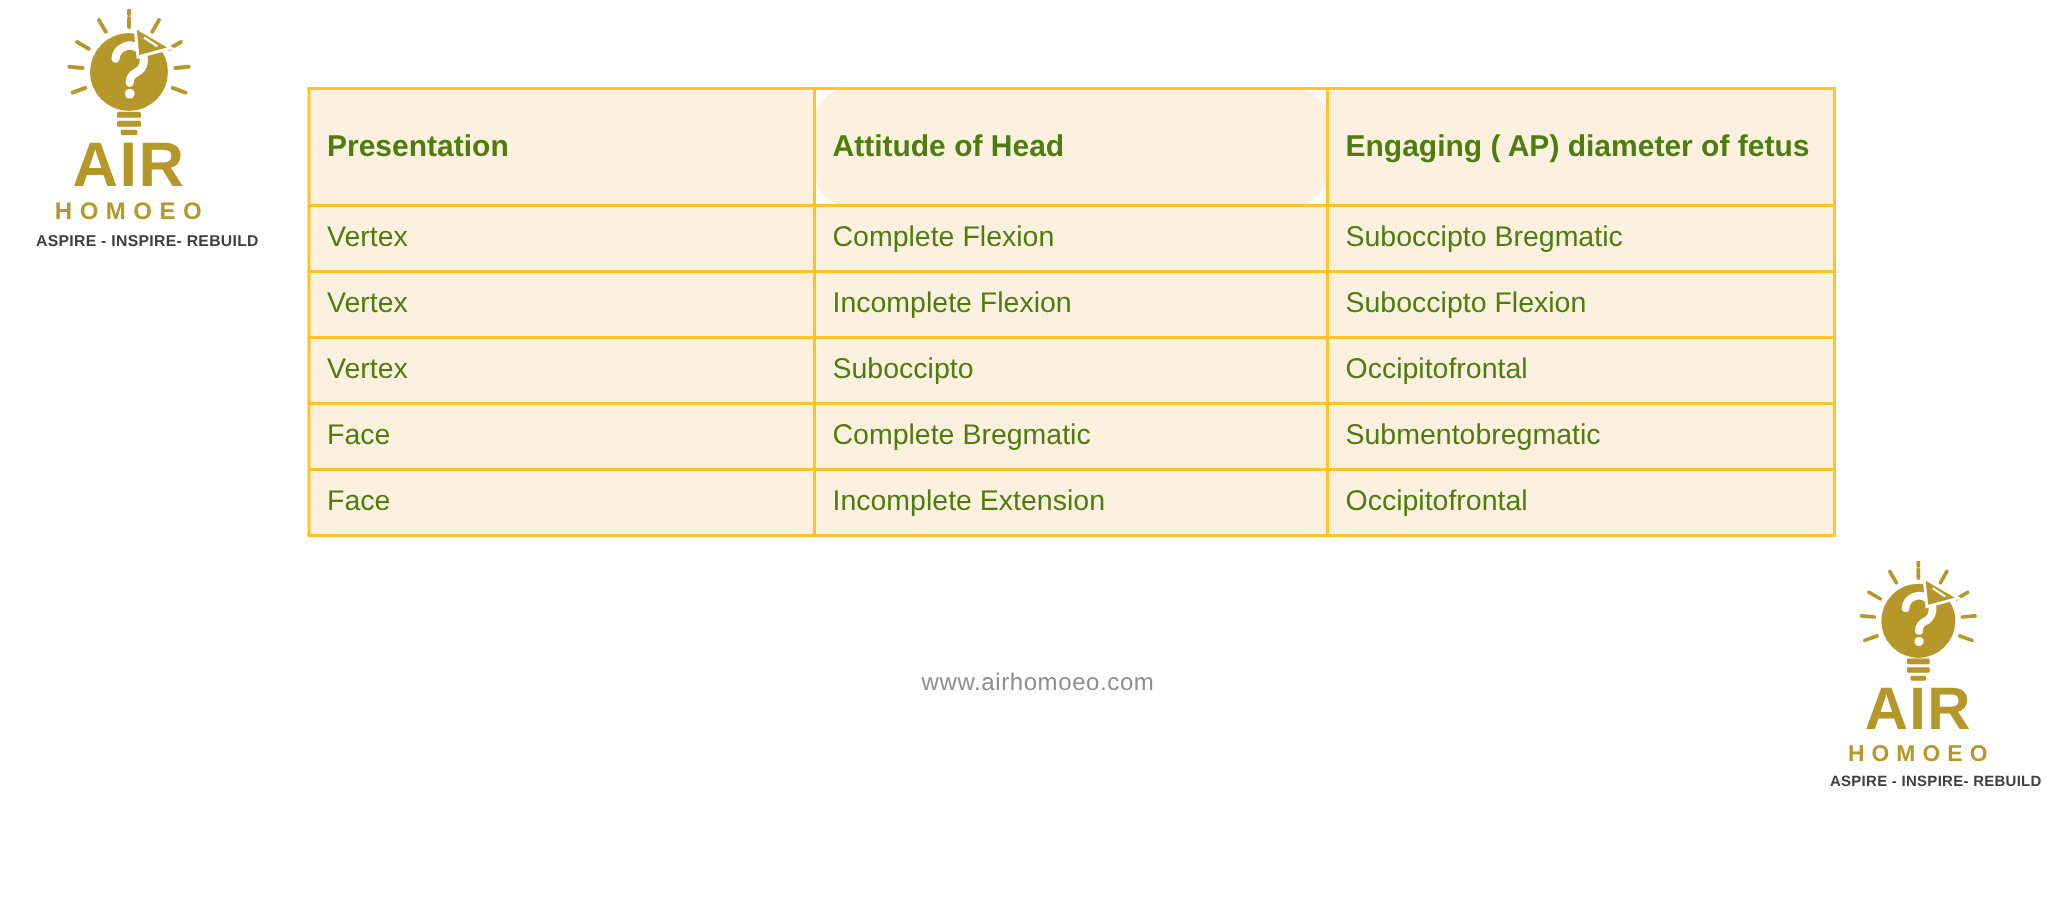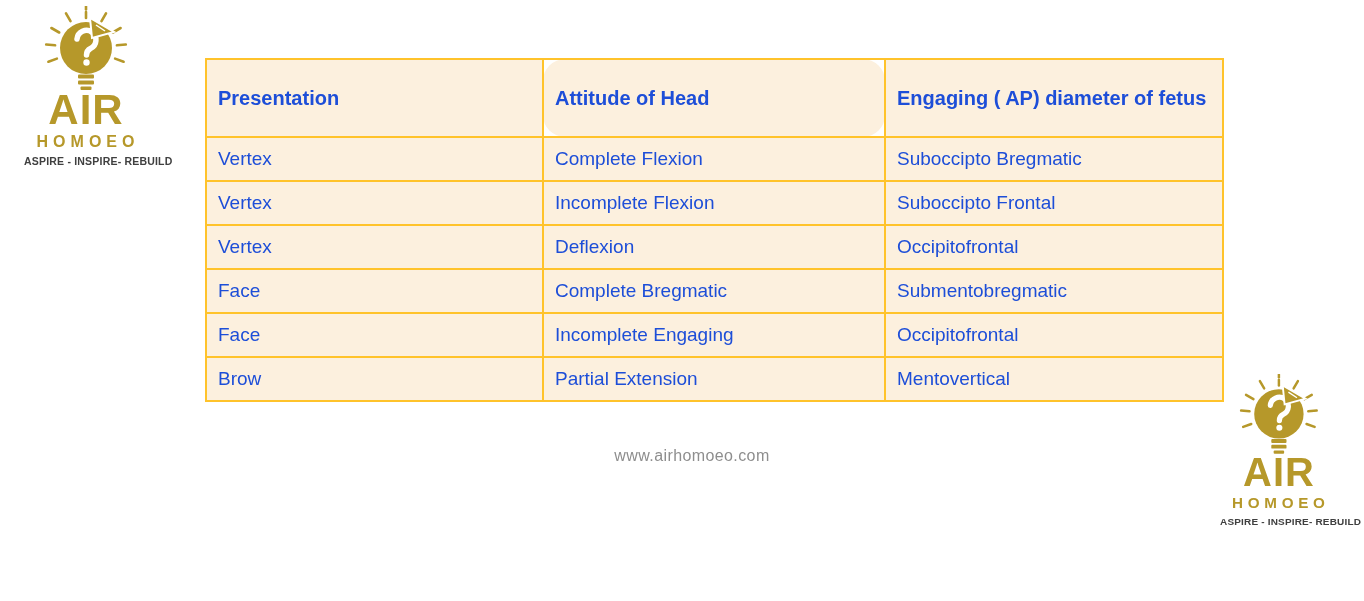--- a/index.html
+++ b/index.html
@@ -49,21 +49,21 @@
   }
 
   
   table.presentation-table {
     position: absolute;
     left: 205px;
     top: 58px;
     width: 1017px;
     border-collapse: collapse;
     table-layout: fixed;
-    color: #1d4ed8;
+    color: #4d7c0f;
   }
   .presentation-table th, .presentation-table td {
     border: 2px solid #FFC32B;
     background: #FCF0DE;
     text-align: left;
     vertical-align: middle;
     padding: 2px 10px 2px 11px;
   }
   .presentation-table th {
     font-size: 20px;
@@ -136,41 +136,36 @@
     </thead>
     <tbody>
       <tr>
         <td>Vertex</td>
         <td>Complete Flexion</td>
         <td>Suboccipto Bregmatic</td>
       </tr>
       <tr>
         <td>Vertex</td>
         <td>Incomplete Flexion</td>
-        <td>Suboccipto Frontal</td>
+        <td>Suboccipto Flexion</td>
       </tr>
       <tr>
         <td>Vertex</td>
-        <td>Deflexion</td>
+        <td>Suboccipto</td>
         <td>Occipitofrontal</td>
       </tr>
       <tr>
         <td>Face</td>
         <td>Complete Bregmatic</td>
         <td>Submentobregmatic</td>
       </tr>
       <tr>
         <td>Face</td>
-        <td>Incomplete Engaging</td>
+        <td>Incomplete Extension</td>
         <td>Occipitofrontal</td>
-      </tr>
-      <tr>
-        <td>Brow</td>
-        <td>Partial Extension</td>
-        <td>Mentovertical</td>
       </tr>
     </tbody>
   </table>
 
   <div class="footer-url">www.airhomoeo.com</div>
 
   <div class="logo logo-br">
     <svg width="120" height="86" viewBox="0 0 120 86">
       <g stroke="#B6982A" stroke-width="2.6" stroke-linecap="round">
         <line x1="60" y1="12" x2="60" y2="6"></line>

